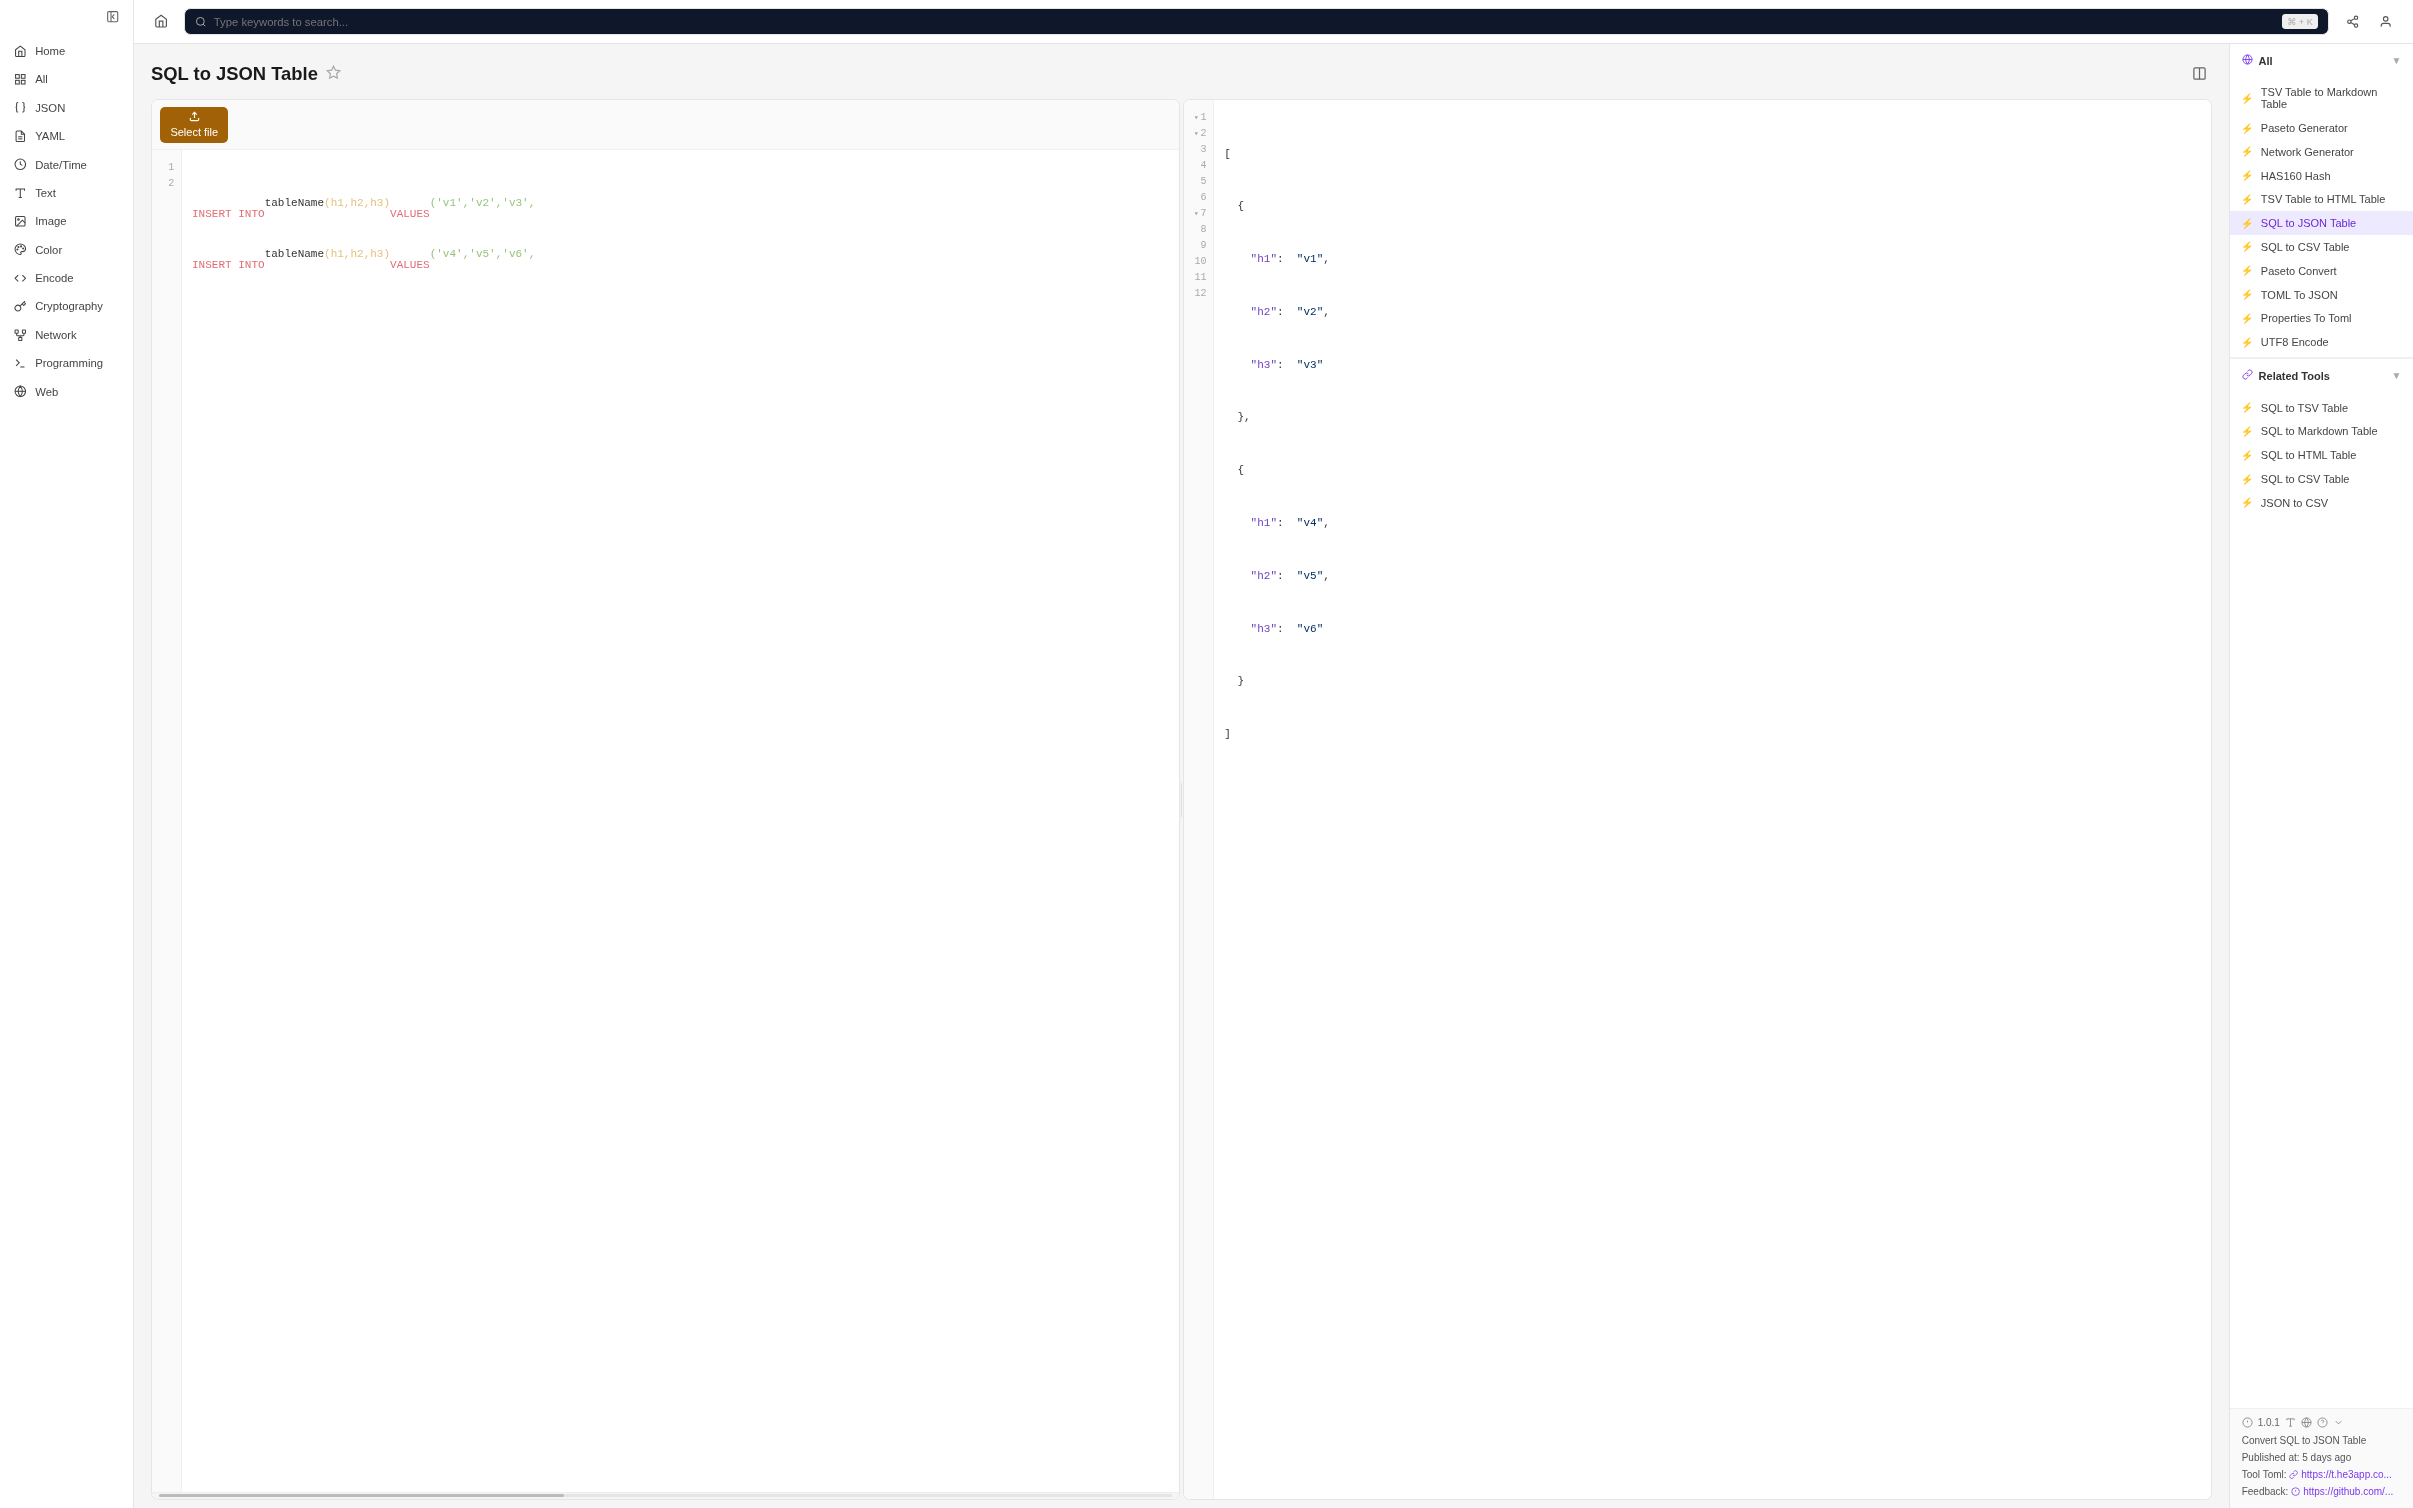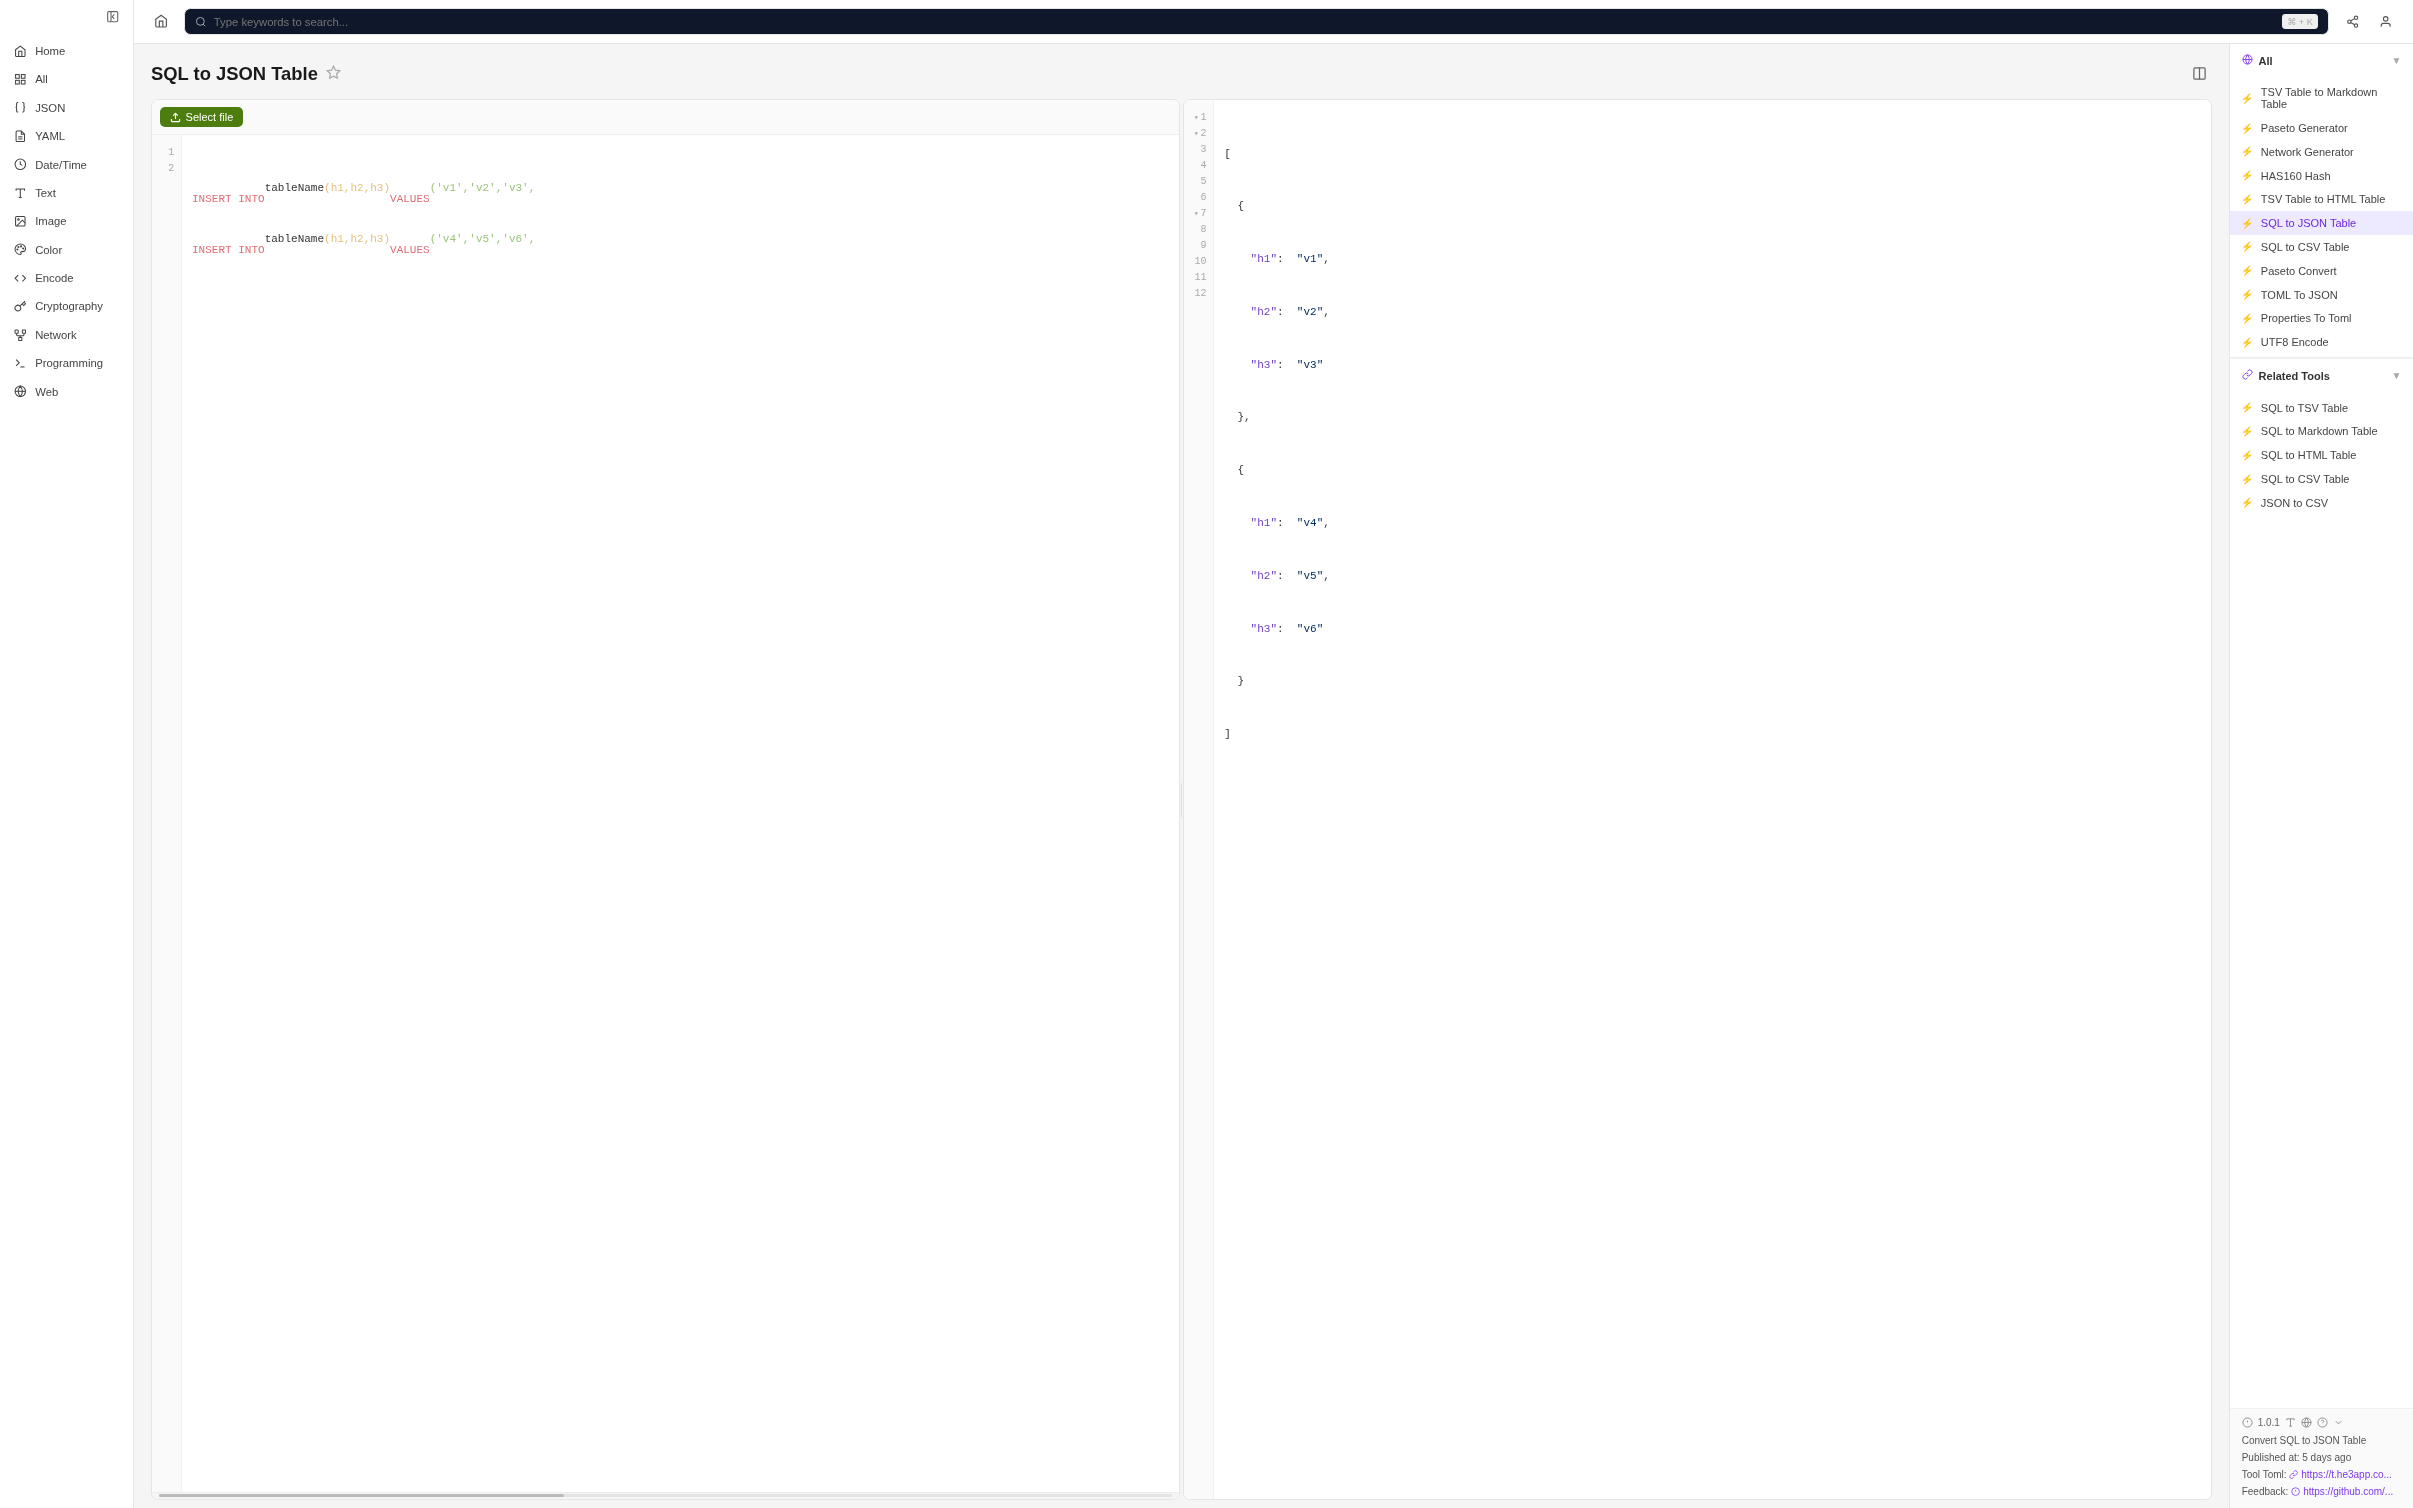--- a/index.html
+++ b/index.html
@@ -34,21 +34,21 @@
     .tool-title { font-size: 18.4px; font-weight: 600; color: #1a1a1a; }
     .star-btn { cursor: pointer; color: #aaa; }
     .star-btn svg { width: 15px; height: 15px; }
     .layout-btn { margin-left: auto; cursor: pointer; color: #666; display: flex; align-items: center; justify-content: center; width: 25px; height: 25px; border-radius: 4.2px; }
 
     
     .panels { flex: 1; display: flex; gap: 0; overflow: hidden; }
     .panel { flex: 1; display: flex; flex-direction: column; background: #fff; border: 0.8px solid #e5e5e5; border-radius: 6.7px; overflow: hidden; }
     .panel-toolbar { display: flex; align-items: center; gap: 6.7px; padding: 6.7px 8.4px; border-bottom: 0.8px solid #f0f0f0; background: #fafafa; }
     .panel-btn { display: flex; align-items: center; gap: 4.2px; padding: 4.2px 10px; border-radius: 5px; cursor: pointer; font-size: 11px; font-weight: 500; border: none; }
-    .panel-btn.primary { background: #4d7c0f; color: #fff; }
+    .panel-btn.primary { background: #a16207; color: #fff; flex-direction: column; }
     .panel-btn.secondary { background: #f3f4f6; color: #374151; border: 0.8px solid #e5e7eb; }
     .panel-body { flex: 1; overflow-y: auto; overflow-x: auto; font-family: 'Menlo', 'Monaco', 'Courier New', monospace; font-size: 11px; line-height: 1.6; }
 
     
     .code-editor { display: flex; height: 100%; }
     .line-numbers { padding: 10px 6.7px 10px 10px; color: #aaa; font-size: 10px; line-height: 1.6; text-align: right; user-select: none; background: #fafafa; border-right: 0.8px solid #f0f0f0; min-width: 30px; }
     .line-numbers div { height: 16px; }
     .code-content { flex: 1; padding: 10px 10px; overflow-x: auto; white-space: pre; color: #333; }
     .code-line { height: 16px; display: flex; align-items: center; }
 

